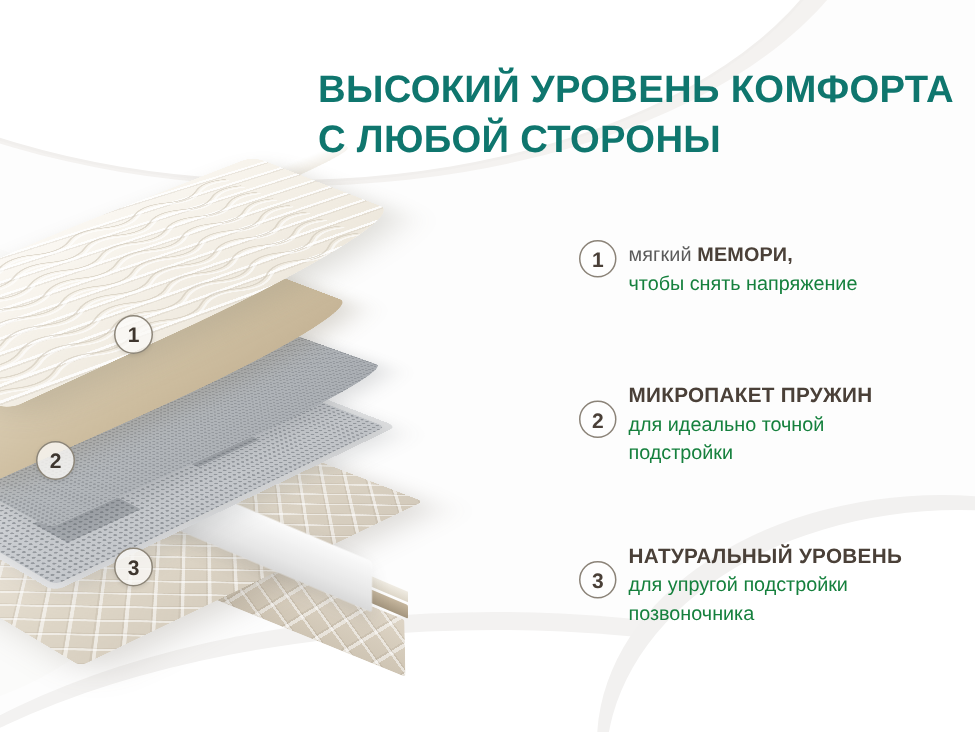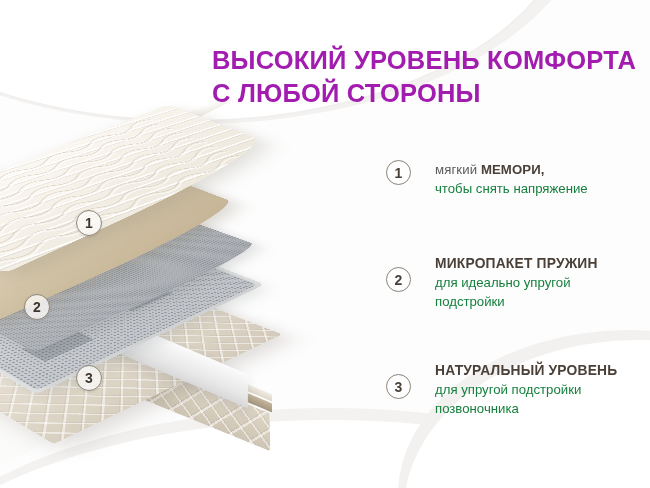--- a/index.html
+++ b/index.html
@@ -83,21 +83,21 @@
   
   .title {
     position: absolute;
     left: 212px;
     top: 44px;
     width: 430px;
     font-size: 25.5px;
     font-weight: bold;
     letter-spacing: 0.2px;
     line-height: 1.3;
-    color: #a21caf;
+    color: #0f766e;
     white-space: pre-line;
   }
 
   
   .legend {
     position: absolute;
     left: 386px;
     top: 160px;
     width: 262px;
   }
@@ -122,21 +122,21 @@
     display: flex;
     align-items: center;
     justify-content: center;
     background: rgba(255,255,255,0.5);
     box-sizing: border-box;
   }
   .legend-item.i1 .badge { margin-top: 14px; }
   .legend-item.i2 .badge { margin-top: 14px; }
 
   .legend-text {
-    margin-left: 24px;
+    margin-left: 8px;
     padding-top: 1px;
   }
   .legend-head {
     font-size: 13.2px;
     font-weight: bold;
     color: #4a4038;
     line-height: 1.42;
     letter-spacing: 0.1px;
   }
   .legend-head .light {
@@ -434,21 +434,21 @@
       <div class="legend-text">
         <div class="legend-head"><span class="light">мягкий </span><span>МЕМОРИ,</span></div>
         <div class="legend-body">чтобы снять напряжение</div>
       </div>
     </div>
 
     <div class="legend-item i1">
       <div class="badge">2</div>
       <div class="legend-text">
         <div class="legend-head-block">МИКРОПАКЕТ ПРУЖИН</div>
-        <div class="legend-body">для идеально упругой
+        <div class="legend-body">для идеально точной
 подстройки</div>
       </div>
     </div>
 
     <div class="legend-item i2">
       <div class="badge">3</div>
       <div class="legend-text">
         <div class="legend-head-block">НАТУРАЛЬНЫЙ УРОВЕНЬ</div>
         <div class="legend-body">для упругой подстройки
 позвоночника</div>

